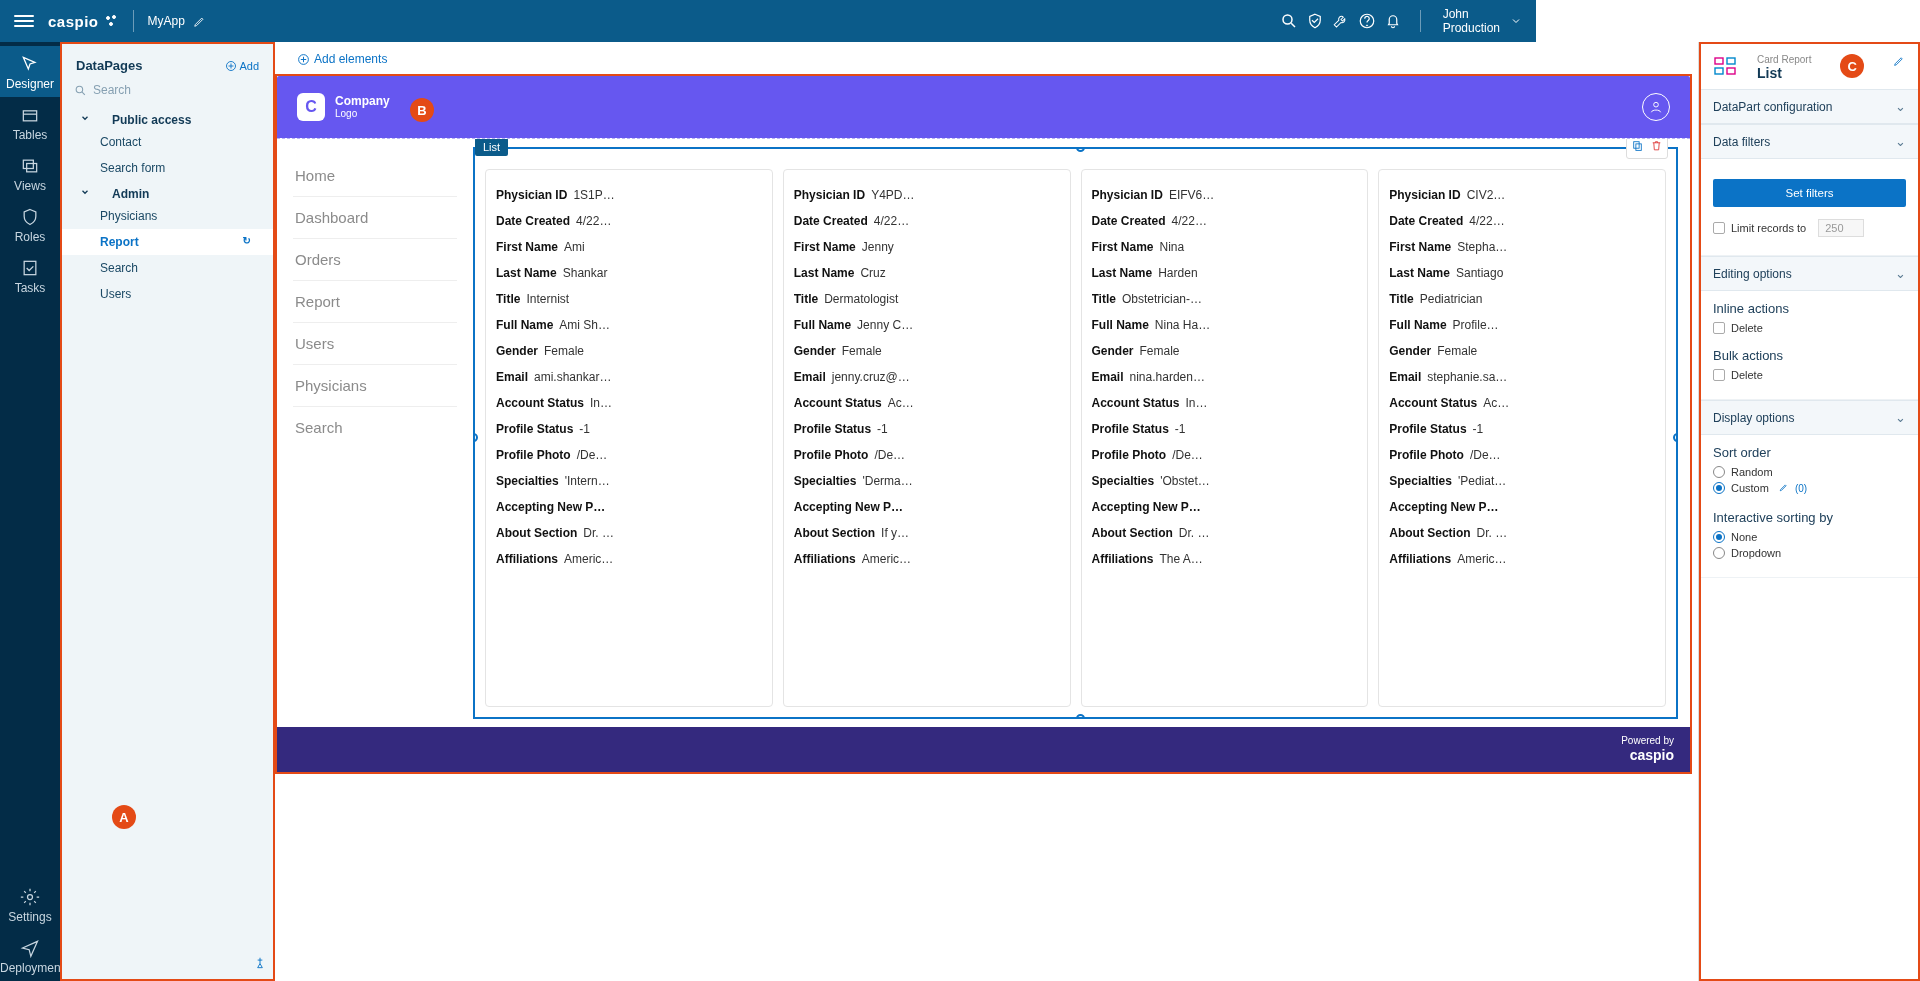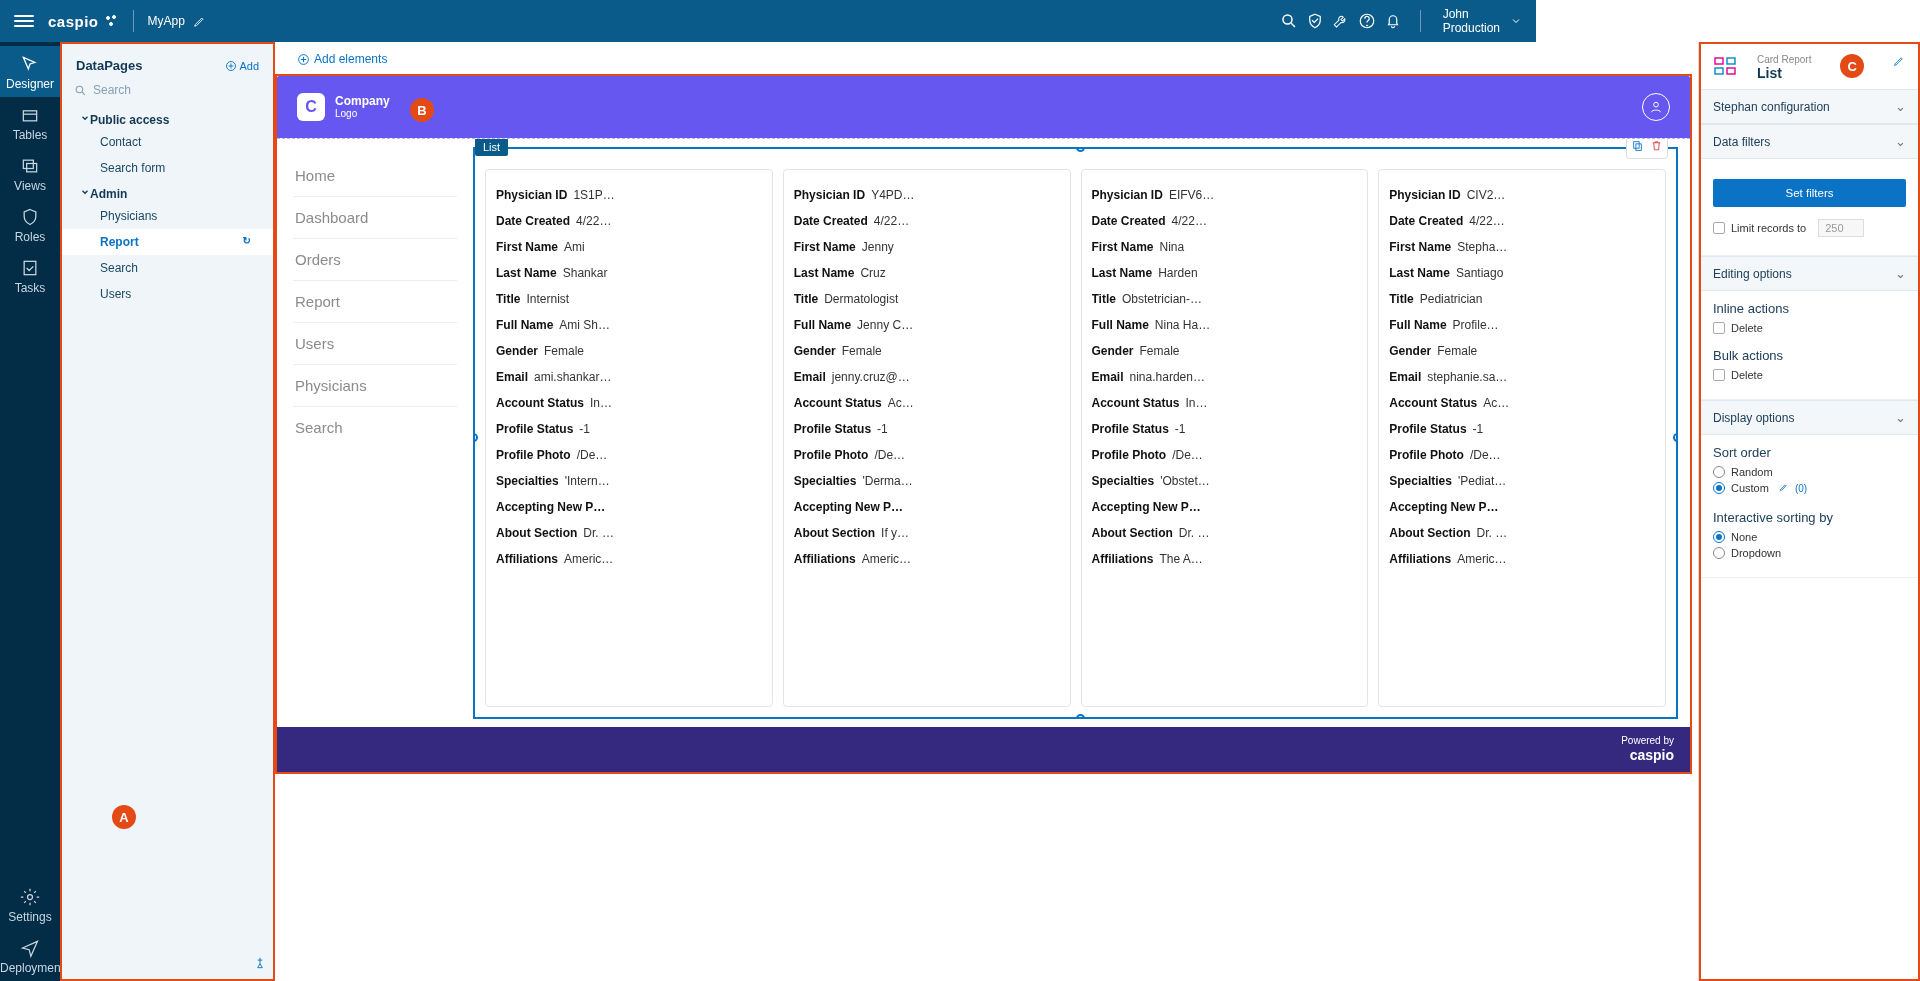--- a/index.html
+++ b/index.html
@@ -38,21 +38,21 @@
 
   
   .tree-panel {
     position: absolute; left: 60px; top: 42px; bottom: 0; width: 215px;
     background: #eff5f8; border: 2px solid #e44a16;
     padding: 8px 0 0 0; font-size: 12px; color: #1b4965;
   }
   .tree-head { display: flex; align-items: center; justify-content: space-between; padding: 6px 14px 4px 14px; font-weight: bold; color: #123a56; font-size: 13px; }
   .tree-head .add-link { color: #0b73c6; font-weight: normal; display: flex; align-items: flex-start; gap: 2px; font-size: 11px; cursor: pointer; }
   .tree-search { margin: 6px 12px 10px 12px; display: flex; align-items: center; gap: 6px; color: #86a0b2; font-size: 12px; }
-  .tree-group { padding: 6px 0 2px 18px; display: flex; gap: 0; font-weight: bold; color: #123a56; cursor: pointer; }
+  .tree-group { padding: 6px 0 2px 18px; display: flex; gap: 22px; font-weight: bold; color: #123a56; cursor: pointer; }
   .tree-item { padding: 6px 0 6px 38px; color: #1b4965; cursor: pointer; font-size: 12px; }
   .tree-item.sel { background: #fff; color: #0b73c6; font-weight: 600; position: relative; }
   .tree-item.sel::after { content: "↻"; position: absolute; right: 22px; font-size: 10px; color: #0b73c6; }
   .tree-pin { position: absolute; bottom: 6px; right: 6px; color: #0b73c6; }
 
   
   .callout { width: 24px; height: 24px; border-radius: 50%; background: #e44a16; color: #fff; font-weight: bold; font-size: 13px; display: flex; align-items: center; justify-content: center; position: absolute; z-index: 50; }
   .callout.A { left: 48%; top: 80%; }
   .callout.B { left: 133px; top: 22px; }
   .callout.C { right: 48px; top: 12px; }
@@ -437,21 +437,21 @@
         <div class="small">Card Report</div>
         <div class="big">List</div>
       </div>
       <div class="callout C" style="position:static;margin-left:auto;">C</div>
       <span class="edit"><svg width="13" height="13" viewBox="0 0 24 24" stroke="#0b73c6" fill="none">
             <path d="M3 21l3-1 11-11-2-2L4 18l-1 3z" stroke-width="1.6"></path>
           </svg></span>
     </div>
 
     <div class="props-accordion">
-      <span>Stephan configuration</span>
+      <span>DataPart configuration</span>
         <span class="chev"></span>
     </div>
 
     <div class="props-accordion">
       <span>Data filters</span>
         <span class="chev"></span>
     </div>
     <div class="props-section">
       <div class="props-btn">Set filters</div>
       <div class="ck-row" style="margin-top:12px;">

